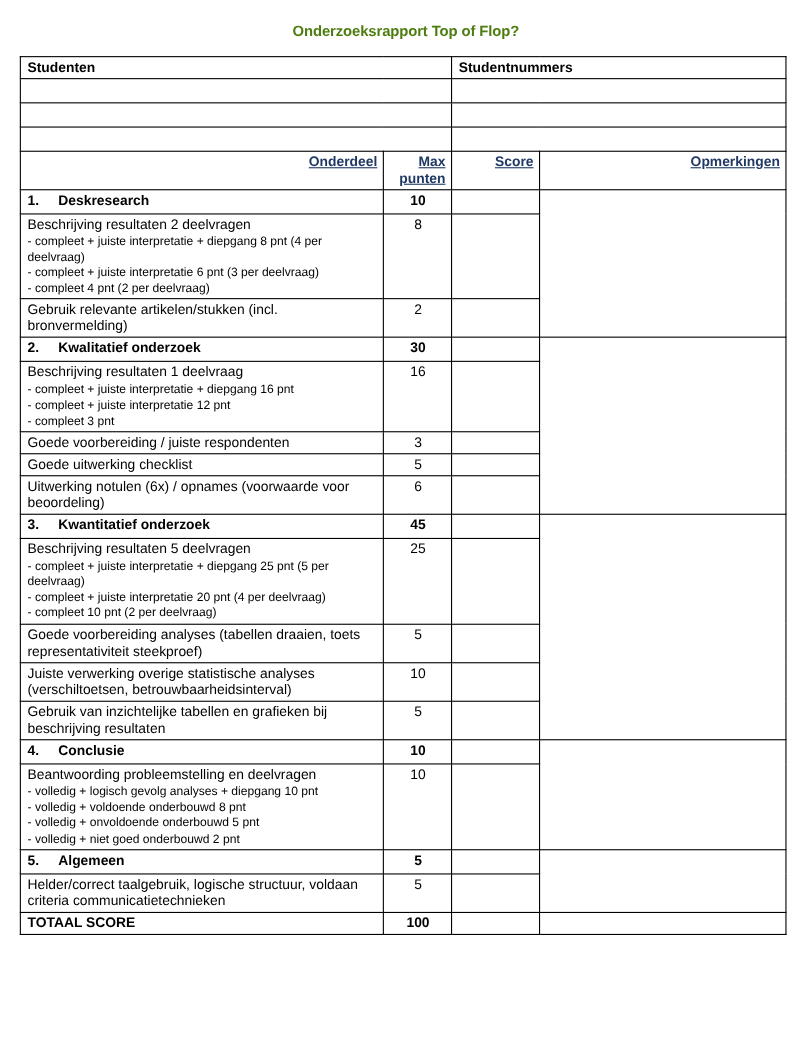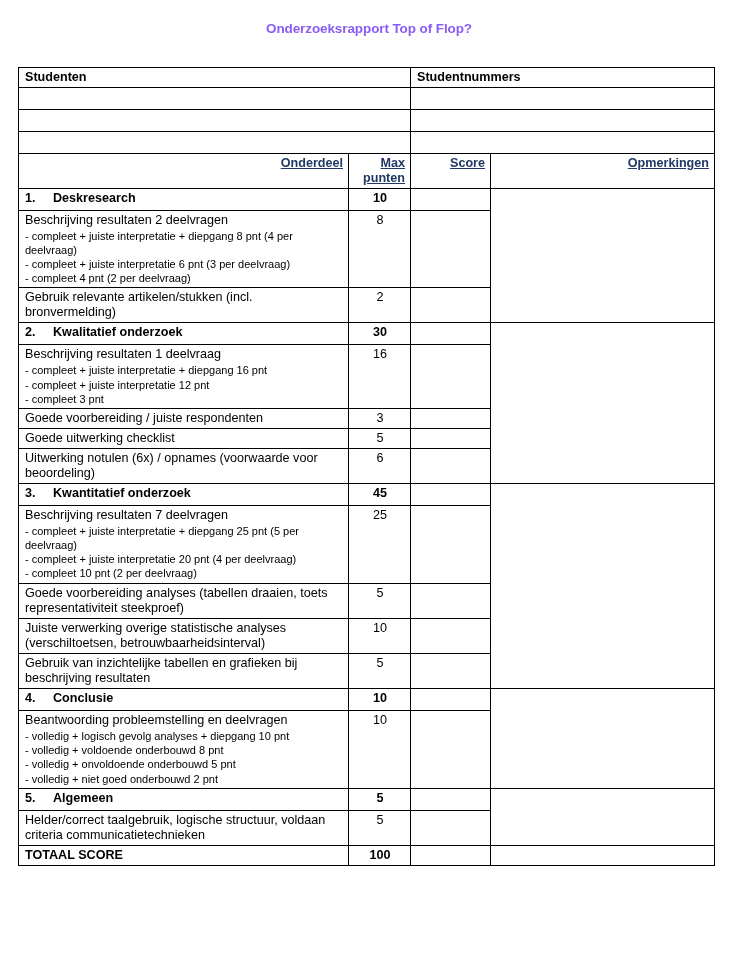--- a/index.html
+++ b/index.html
@@ -36,21 +36,21 @@
     color: #1F3864;
     margin: 0;
     padding-top: 21px;
     letter-spacing: -0.1px;
   }
   table.grid {
     border-collapse: collapse;
     table-layout: fixed;
     width: 696px;
     margin-left: 18px;
-    margin-top: 31px;
+    margin-top: 15px;
   }
   table.grid td {
     border: 1px solid #000000;
     vertical-align: top;
     padding: 2px 5px 2px 6px;
     font-size: 12.6px;
     line-height: 1.18;
     word-wrap: break-word;
   }
   
@@ -105,21 +105,21 @@
     font-size: 12.8px;
     padding-top: 3px;
     padding-bottom: 3px;
   }
 </style>
 </head>
 <body>
 
 <div class="page">
 
-  <h2 class="doc-subtitle" style="color: #8b5cf6;">Onderzoeksrapport Top of Flop?</h2>
+  <h2 class="doc-subtitle" style="color: #4d7c0f;">Onderzoeksrapport Top of Flop?</h2>
 
   <table class="grid">
     <colgroup>
       <col class="c-onderdeel">
       <col class="c-max">
       <col class="c-score">
       <col class="c-opm">
     </colgroup>
     <tbody id="table-body">
         <tr class="hdr-studenten">
@@ -209,21 +209,21 @@
           <td class="num-cell"></td>
         </tr>
         <tr class="section-row">
           <td><span class="num">3.</span><span>Kwantitatief onderzoek</span></td>
           <td class="num-cell">45</td>
           <td class="num-cell"></td>
           <td rowspan="5"></td>
         </tr>
         <tr>
           <td>
-            <div class="crit-title">Beschrijving resultaten 7 deelvragen</div>
+            <div class="crit-title">Beschrijving resultaten 5 deelvragen</div>
             <div class="crit-sub">
               <div>- compleet  + juiste interpretatie + diepgang 25 pnt (5 per deelvraag)</div>
               <div>- compleet + juiste interpretatie 20 pnt (4 per deelvraag)</div>
               <div>- compleet 10 pnt (2 per deelvraag)</div>
             </div>
           </td>
           <td class="num-cell">25</td>
           <td class="num-cell"></td>
         </tr>
         <tr>

